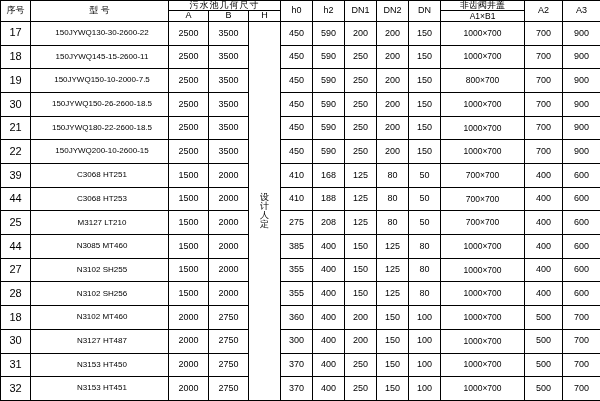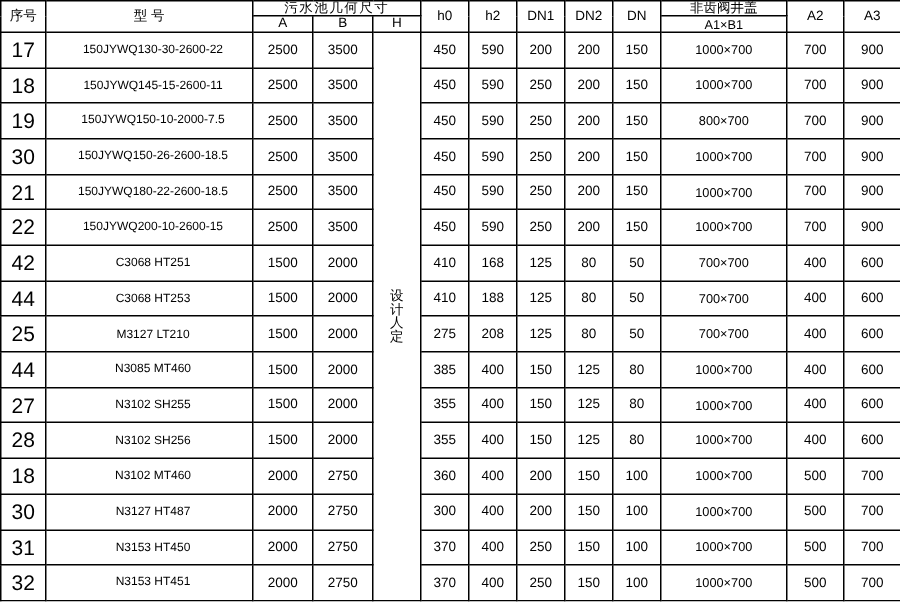--- a/index.html
+++ b/index.html
@@ -45,21 +45,21 @@
     font-size: 9px;
     letter-spacing: 1px;
   }
   .model {
     text-align: center;
     padding-left: 5px;
     font-size: 8px;
     letter-spacing: 0px;
   }
   .seq {
-    font-size: 14px;
+    font-size: 11px;
   }
   .num {
     font-size: 9px;
   }
   .cover {
     font-size: 8.5px;
   }
   .vert {
     font-size: 9px;
     letter-spacing: 0px;
@@ -200,21 +200,21 @@
           <td class="num">450</td>
           <td class="num">590</td>
           <td class="num">250</td>
           <td class="num">200</td>
           <td class="num">150</td>
           <td class="cover">1000×700</td>
           <td class="num">700</td>
           <td class="num">900</td>
         </tr>
         <tr>
-          <td class="seq">42</td>
+          <td class="seq">39</td>
           <td class="model">C3068 HT251</td>
           <td class="num">1500</td>
           <td class="num">2000</td>
           <td class="num">410</td>
           <td class="num">168</td>
           <td class="num">125</td>
           <td class="num">80</td>
           <td class="num">50</td>
           <td class="cover">700×700</td>
           <td class="num">400</td>

